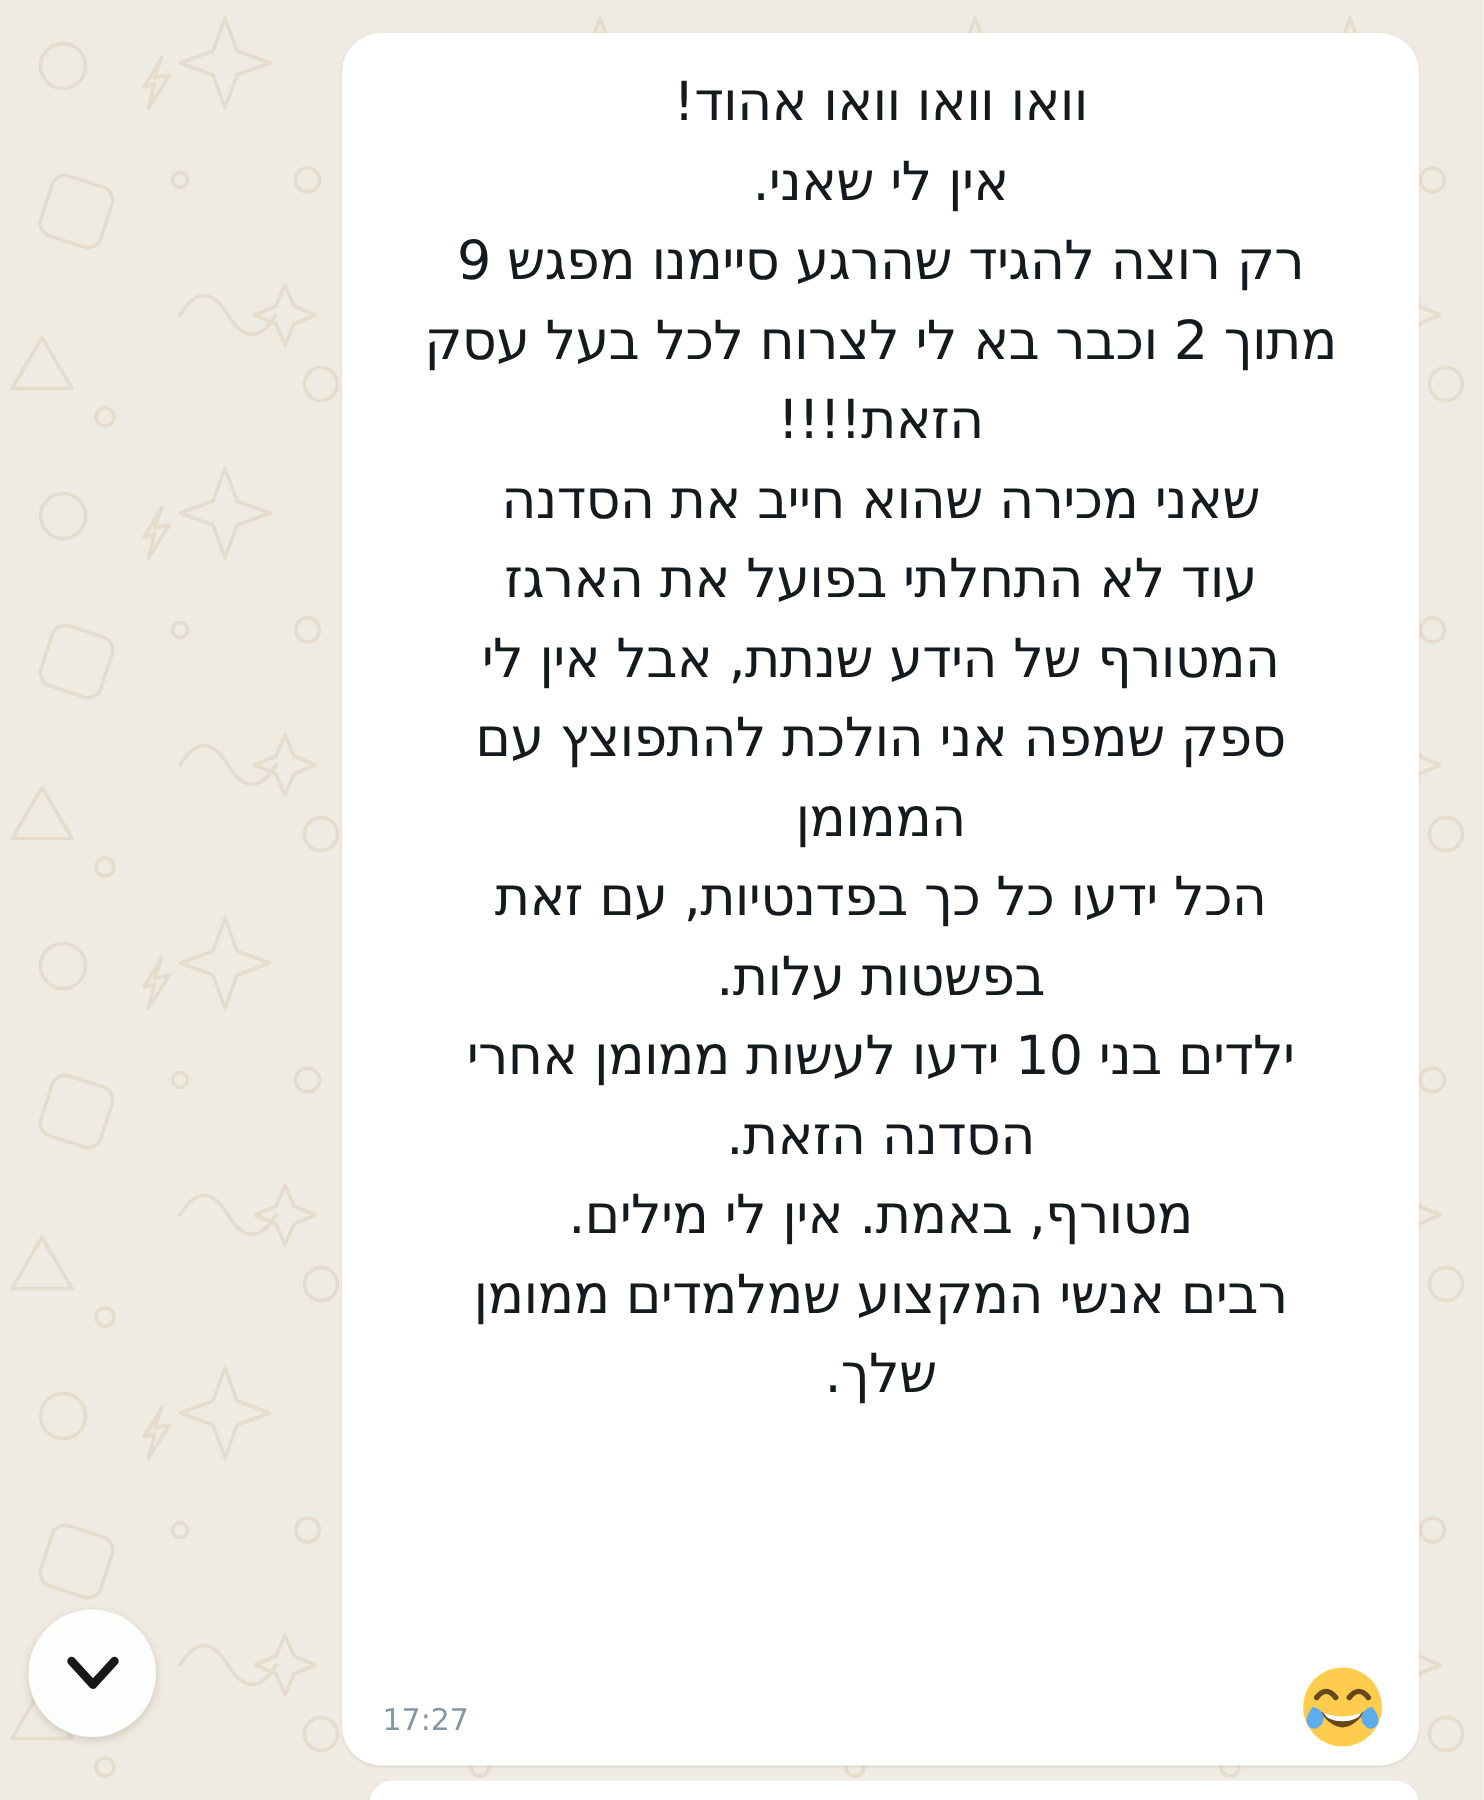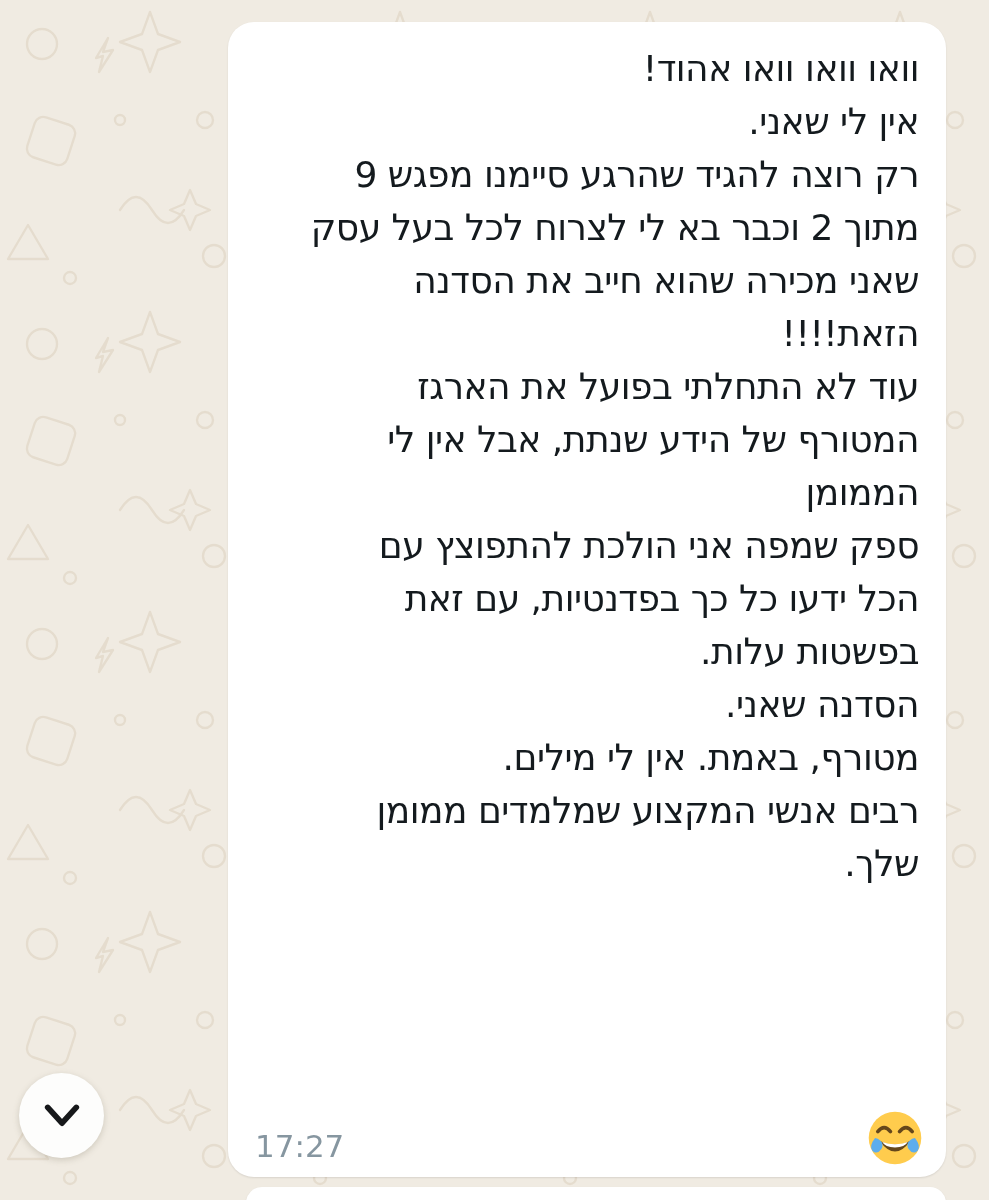--- a/index.html
+++ b/index.html
@@ -35,35 +35,36 @@
     direction: rtl;
     text-align: right;
     color: #141a1e;
     font-size: 36px;
     letter-spacing: -0.5px;
   }
   .msg-line {
     height: 53px;
     line-height: 53px;
     white-space: nowrap;
+    text-align: center;
   }
 
   .emoji {
     position: absolute;
     right: 22px; bottom: 10px;
     width: 58px; height: 58px;
   }
   .emoji svg { width: 100%; height: 100%; display: block; }
 
   .time {
     position: absolute;
     left: 27px; bottom: 14px;
     direction: ltr;
     color: #8696a0;
-    font-size: 31px;
+    font-size: 20px;
     line-height: 34px;
   }
 
   .scroll-btn {
     position: absolute;
     left: 19px; top: 1073px;
     width: 85px; height: 85px;
     border-radius: 50%;
     background: #fdfdfc;
     border: none;
@@ -100,29 +101,30 @@
     <rect width="100%" height="100%" fill="#f0ebe2"></rect>
     <rect width="100%" height="100%" fill="url(#doodles)"></rect>
   </svg>
 
   <div class="bubble main">
     <div class="msg-text" dir="rtl">
       <div class="msg-line">וואו וואו וואו אהוד!</div>
       <div class="msg-line">אין לי שאני.</div>
       <div class="msg-line">רק רוצה להגיד שהרגע סיימנו מפגש 9</div>
       <div class="msg-line">מתוך 2 וכבר בא לי לצרוח לכל בעל עסק</div>
+      <div class="msg-line">הזאת!!!!</div>
       <div class="msg-line">שאני מכירה שהוא חייב את הסדנה</div>
-      <div class="msg-line">הזאת!!!!</div>
       <div class="msg-line">עוד לא התחלתי בפועל את הארגז</div>
       <div class="msg-line">המטורף של הידע שנתת, אבל אין לי</div>
+      <div class="msg-line">ספק שמפה אני הולכת להתפוצץ עם</div>
       <div class="msg-line">הממומן</div>
-      <div class="msg-line">ספק שמפה אני הולכת להתפוצץ עם</div>
       <div class="msg-line">הכל ידעו כל כך בפדנטיות, עם זאת</div>
       <div class="msg-line">בפשטות עלות.</div>
-      <div class="msg-line">הסדנה שאני.</div>
+      <div class="msg-line">ילדים בני 10 ידעו לעשות ממומן אחרי</div>
+      <div class="msg-line">הסדנה הזאת.</div>
       <div class="msg-line">מטורף, באמת. אין לי מילים.</div>
       <div class="msg-line">רבים אנשי המקצוע שמלמדים ממומן</div>
       <div class="msg-line">שלך.</div>
     </div>
 
     <div class="emoji">
       <svg viewBox="0 0 64 64" xmlns="http://www.w3.org/2000/svg">
         <circle cx="32" cy="32" r="29" fill="#ffcc4d"></circle>
         <path d="M13 25 q7 -9 14 0" stroke="#65471b" stroke-width="4" fill="none" stroke-linecap="round"></path>
         <path d="M37 25 q7 -9 14 0" stroke="#65471b" stroke-width="4" fill="none" stroke-linecap="round"></path>

